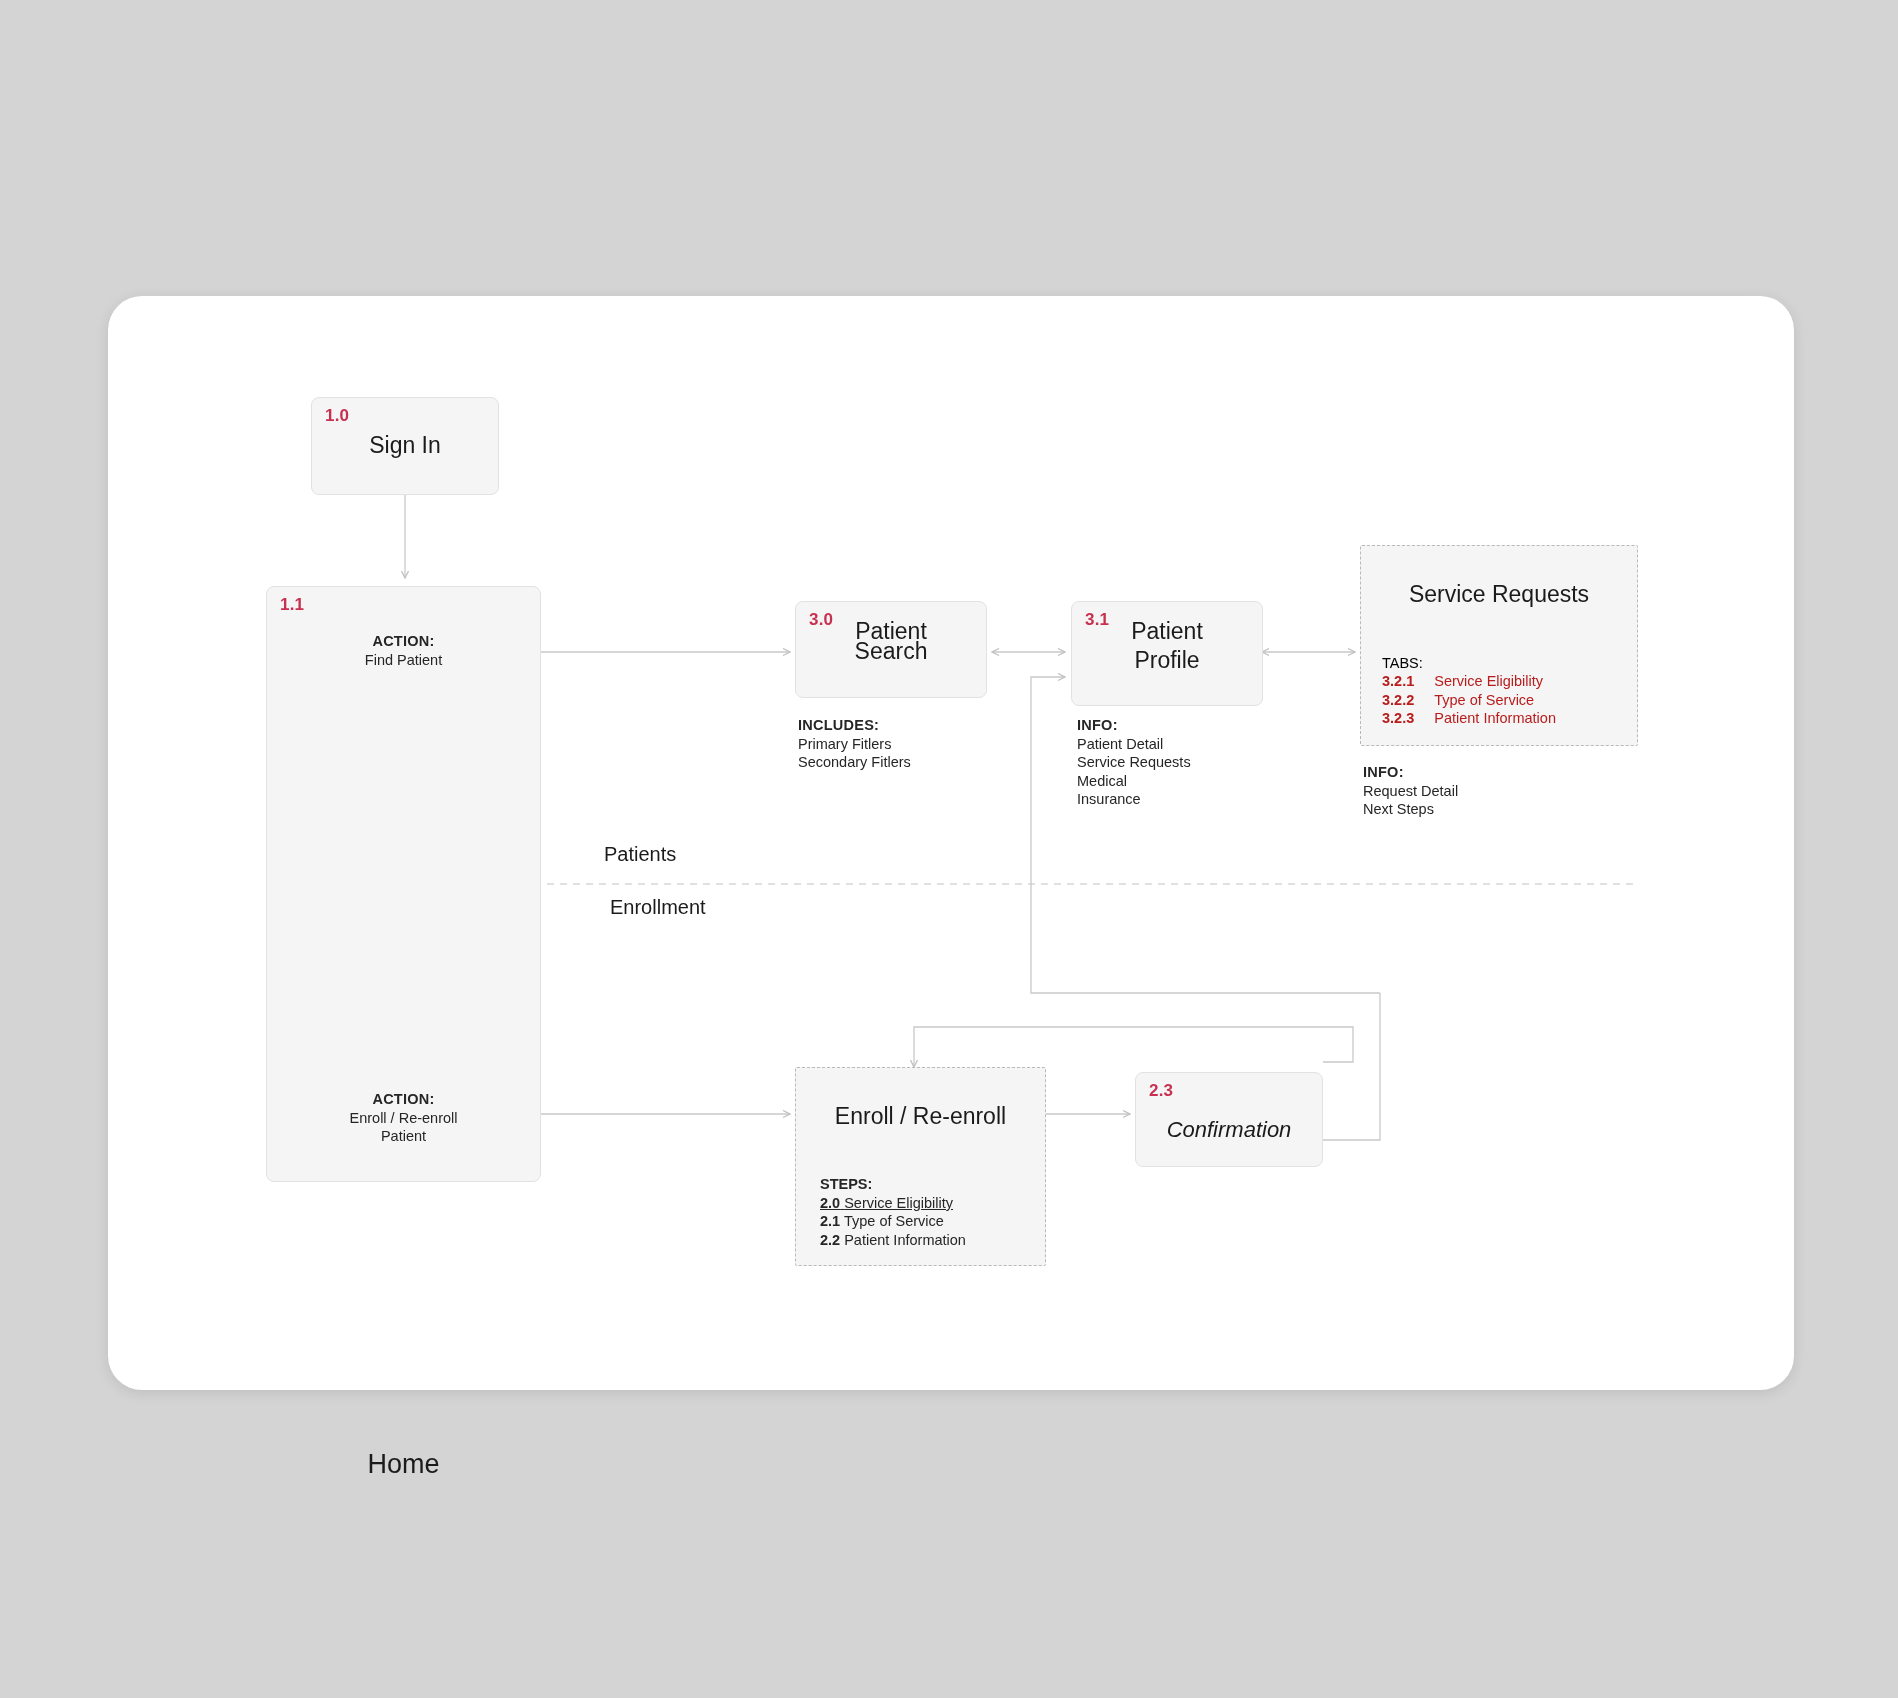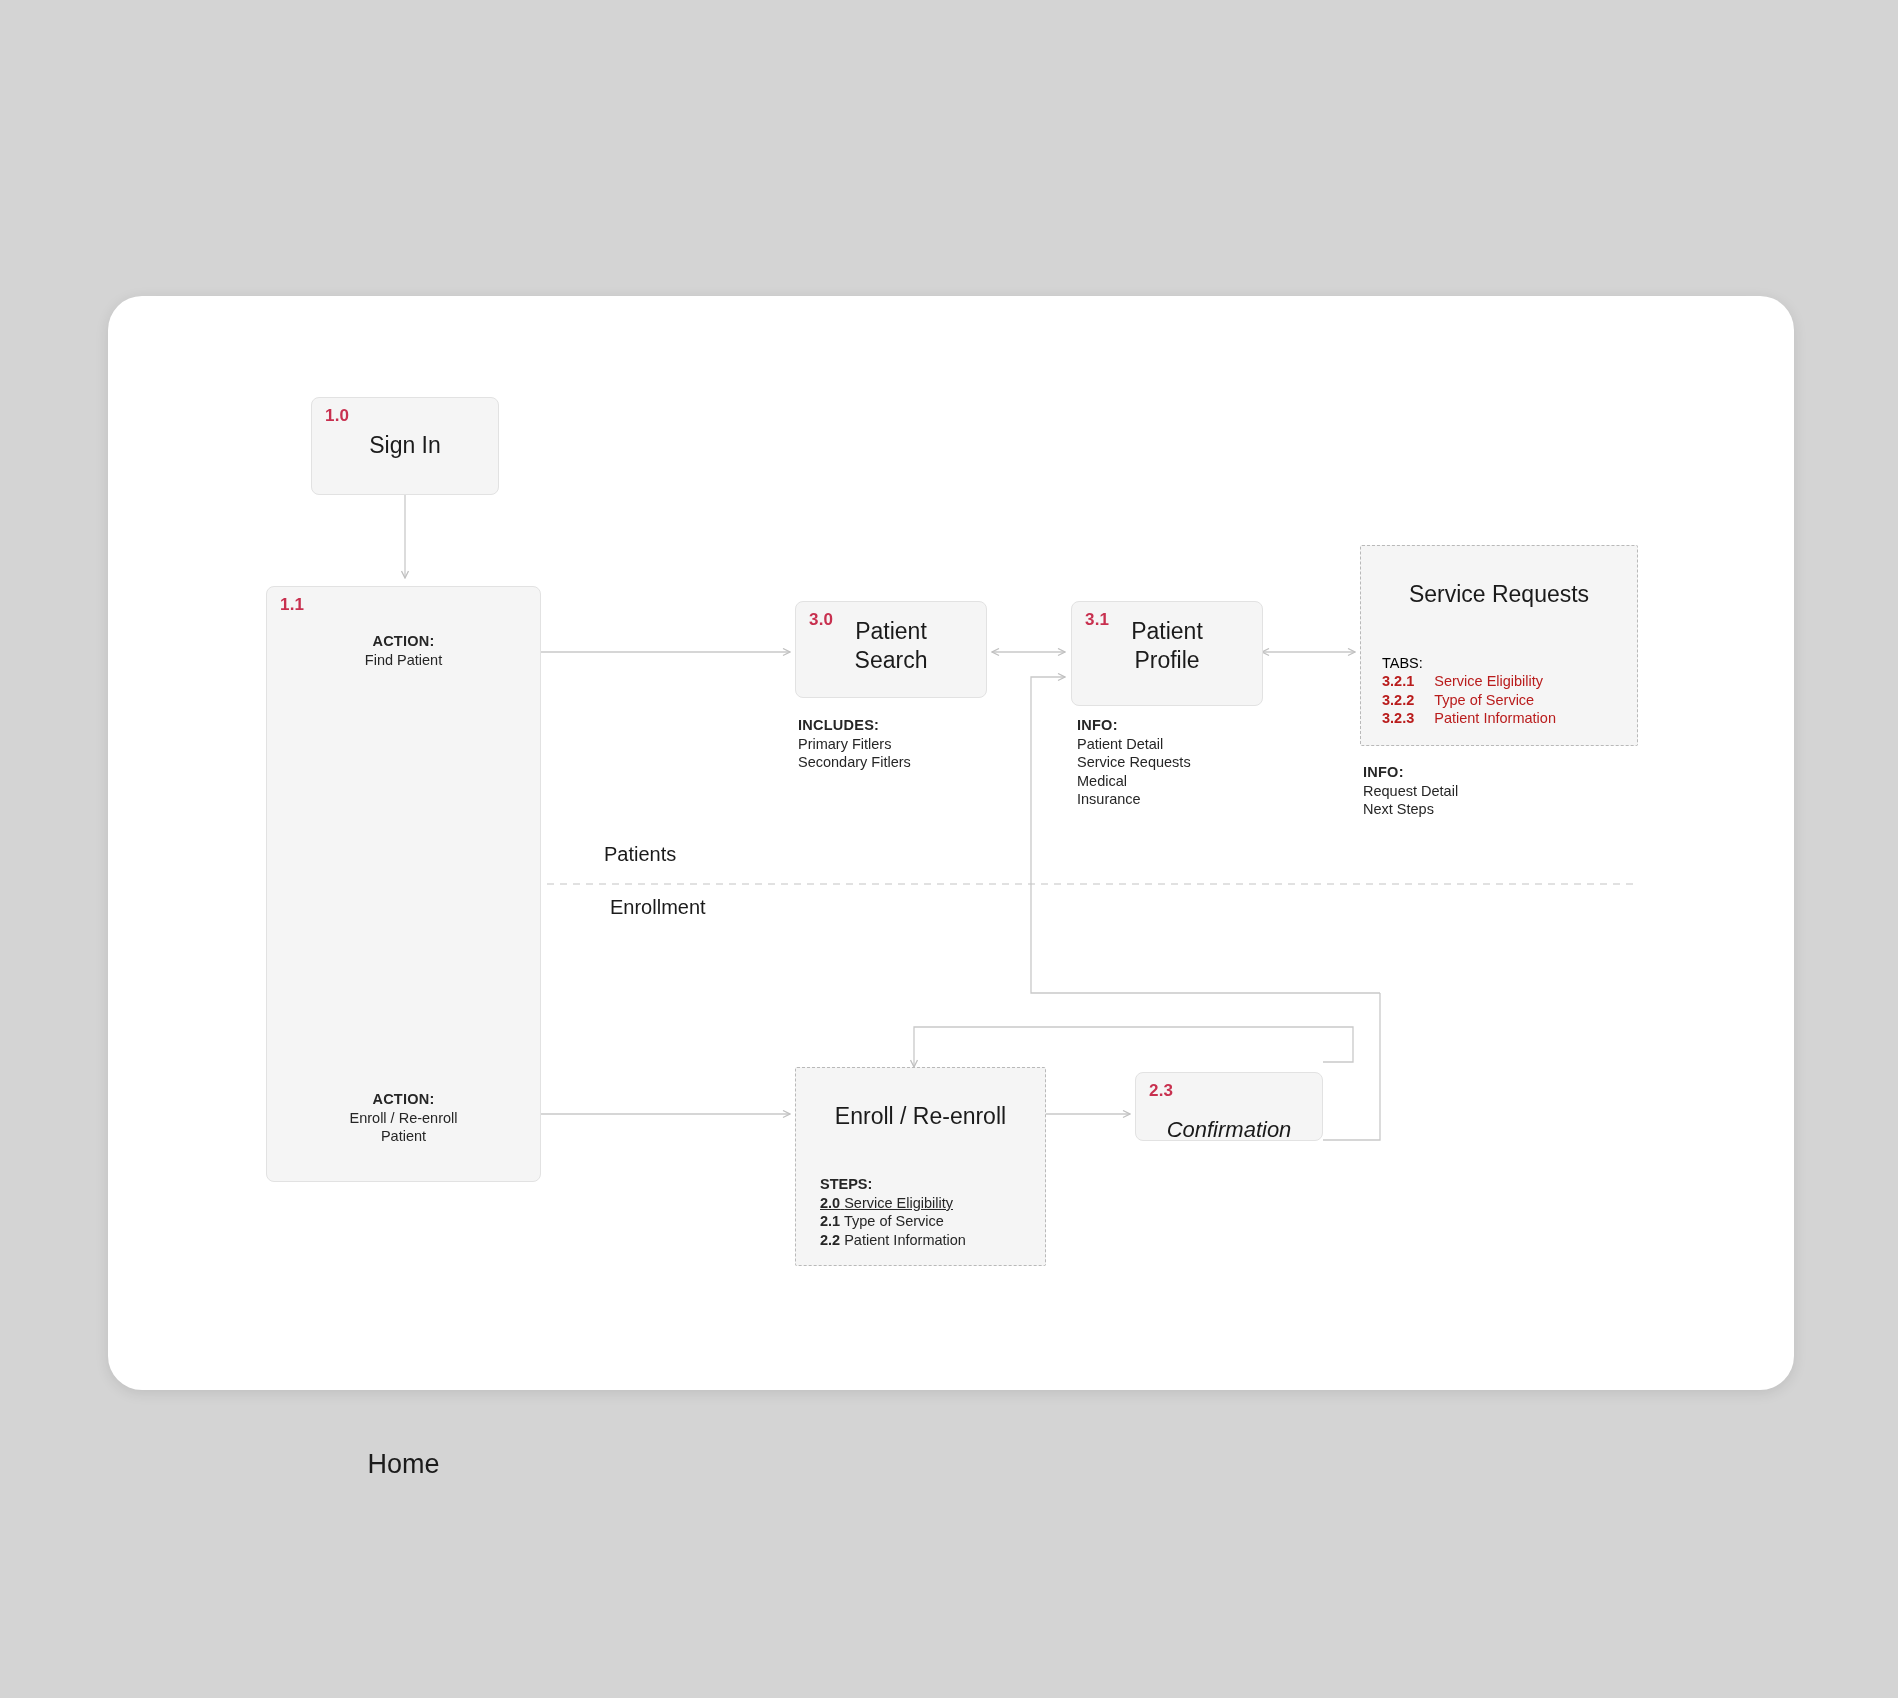--- a/index.html
+++ b/index.html
@@ -158,21 +158,21 @@
 
   <div class="ann" style="left:266px; top:1090px; width:275px; text-align:center;">
     <span class="row hd">ACTION:</span>
     <span class="row">Enroll / Re-enroll</span>
     <span class="row">Patient</span>
   </div>
 
   <div class="node" style="left:795px; top:601px; width:192px; height:97px;">
     <span class="node-num">3.0</span>
     <span class="node-title" style="top:16px; font-size:23px;">Patient</span>
-    <span class="node-title" style="top:45px; font-size:23px;">Search</span>
+    <span class="node-title" style="top:36px; font-size:23px;">Search</span>
   </div>
 
   <div class="ann" style="left:798px; top:716px;">
     <span class="row hd">INCLUDES:</span>
     <span class="row">Primary Fitlers</span>
     <span class="row">Secondary Fitlers</span>
   </div>
 
   <div class="node" style="left:1071px; top:601px; width:192px; height:105px;">
     <span class="node-num">3.1</span>
@@ -229,21 +229,21 @@
         <span class="num">2.1</span>
         <span>Type of Service</span>
       </div>
       <div style="white-space:nowrap;">
         <span class="num">2.2</span>
         <span> Patient Information</span>
       </div>
     </div>
   </div>
 
-  <div class="node" style="left:1135px; top:1072px; width:188px; height:69px;">
+  <div class="node" style="left:1135px; top:1072px; width:188px; height:95px;">
     <span class="node-num">2.3</span>
     <span class="node-title" style="top:44px; font-size:22px;font-style:italic;">Confirmation</span>
   </div>
 
   <span class="divider-label" style="left:604px; top:843px;">Patients</span>
   <span class="divider-label" style="left:610px; top:896px;">Enrollment</span>
 
 </div>
 
 </body></html>

